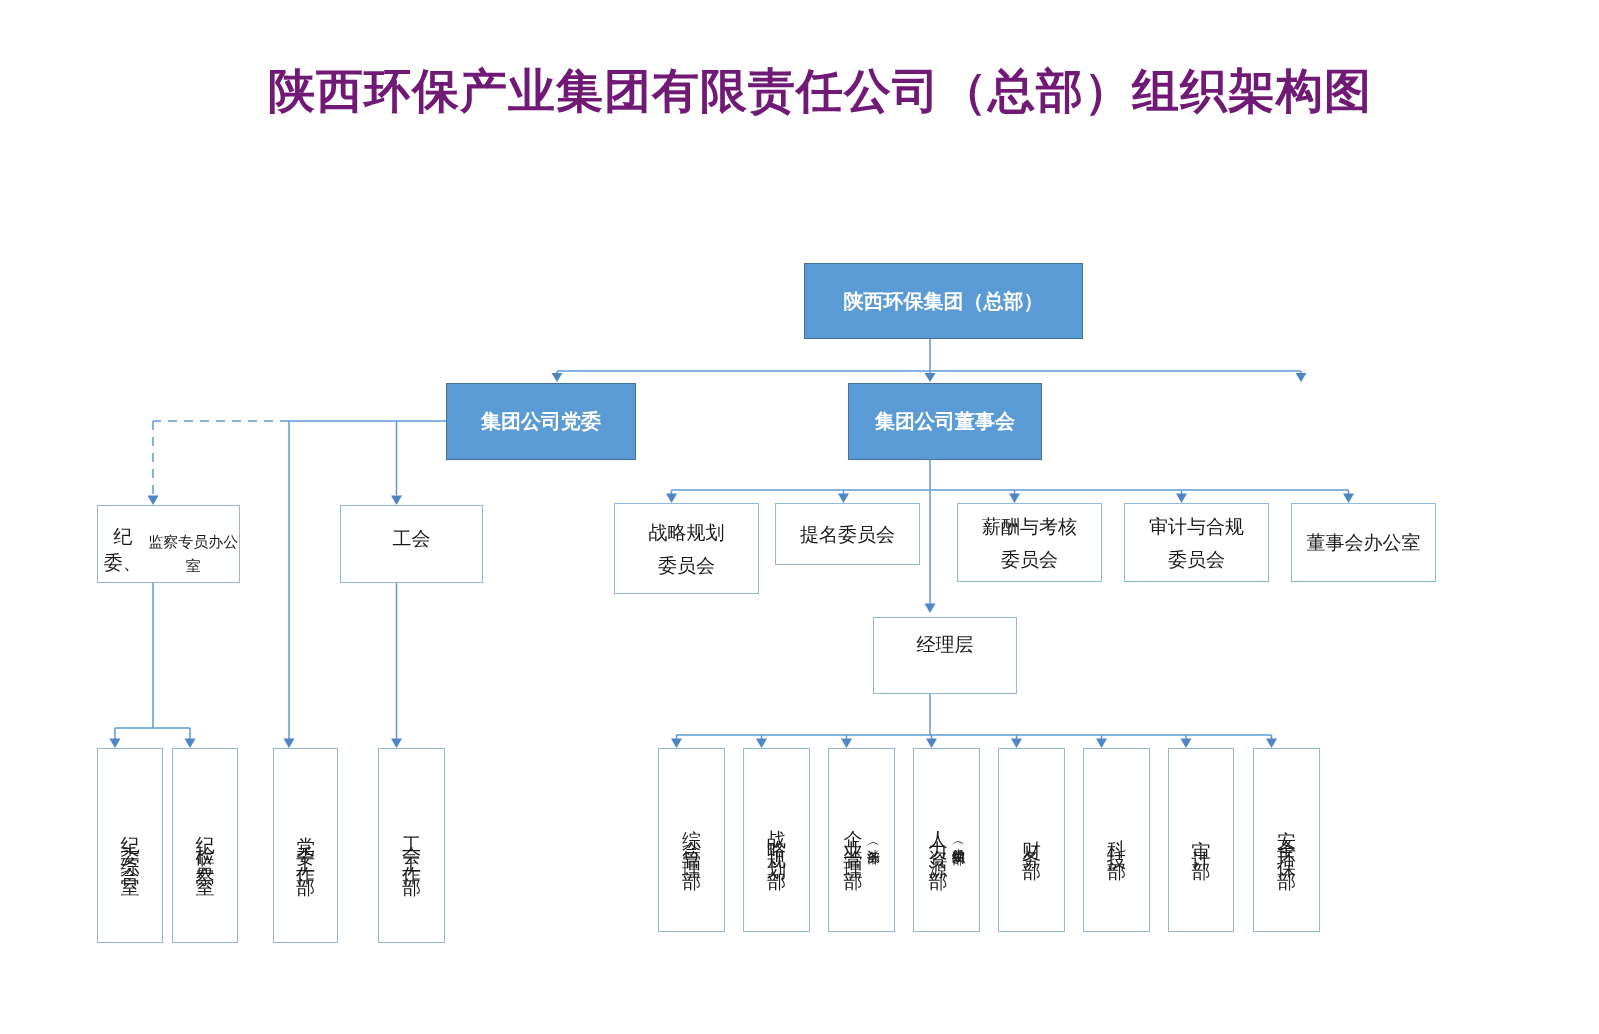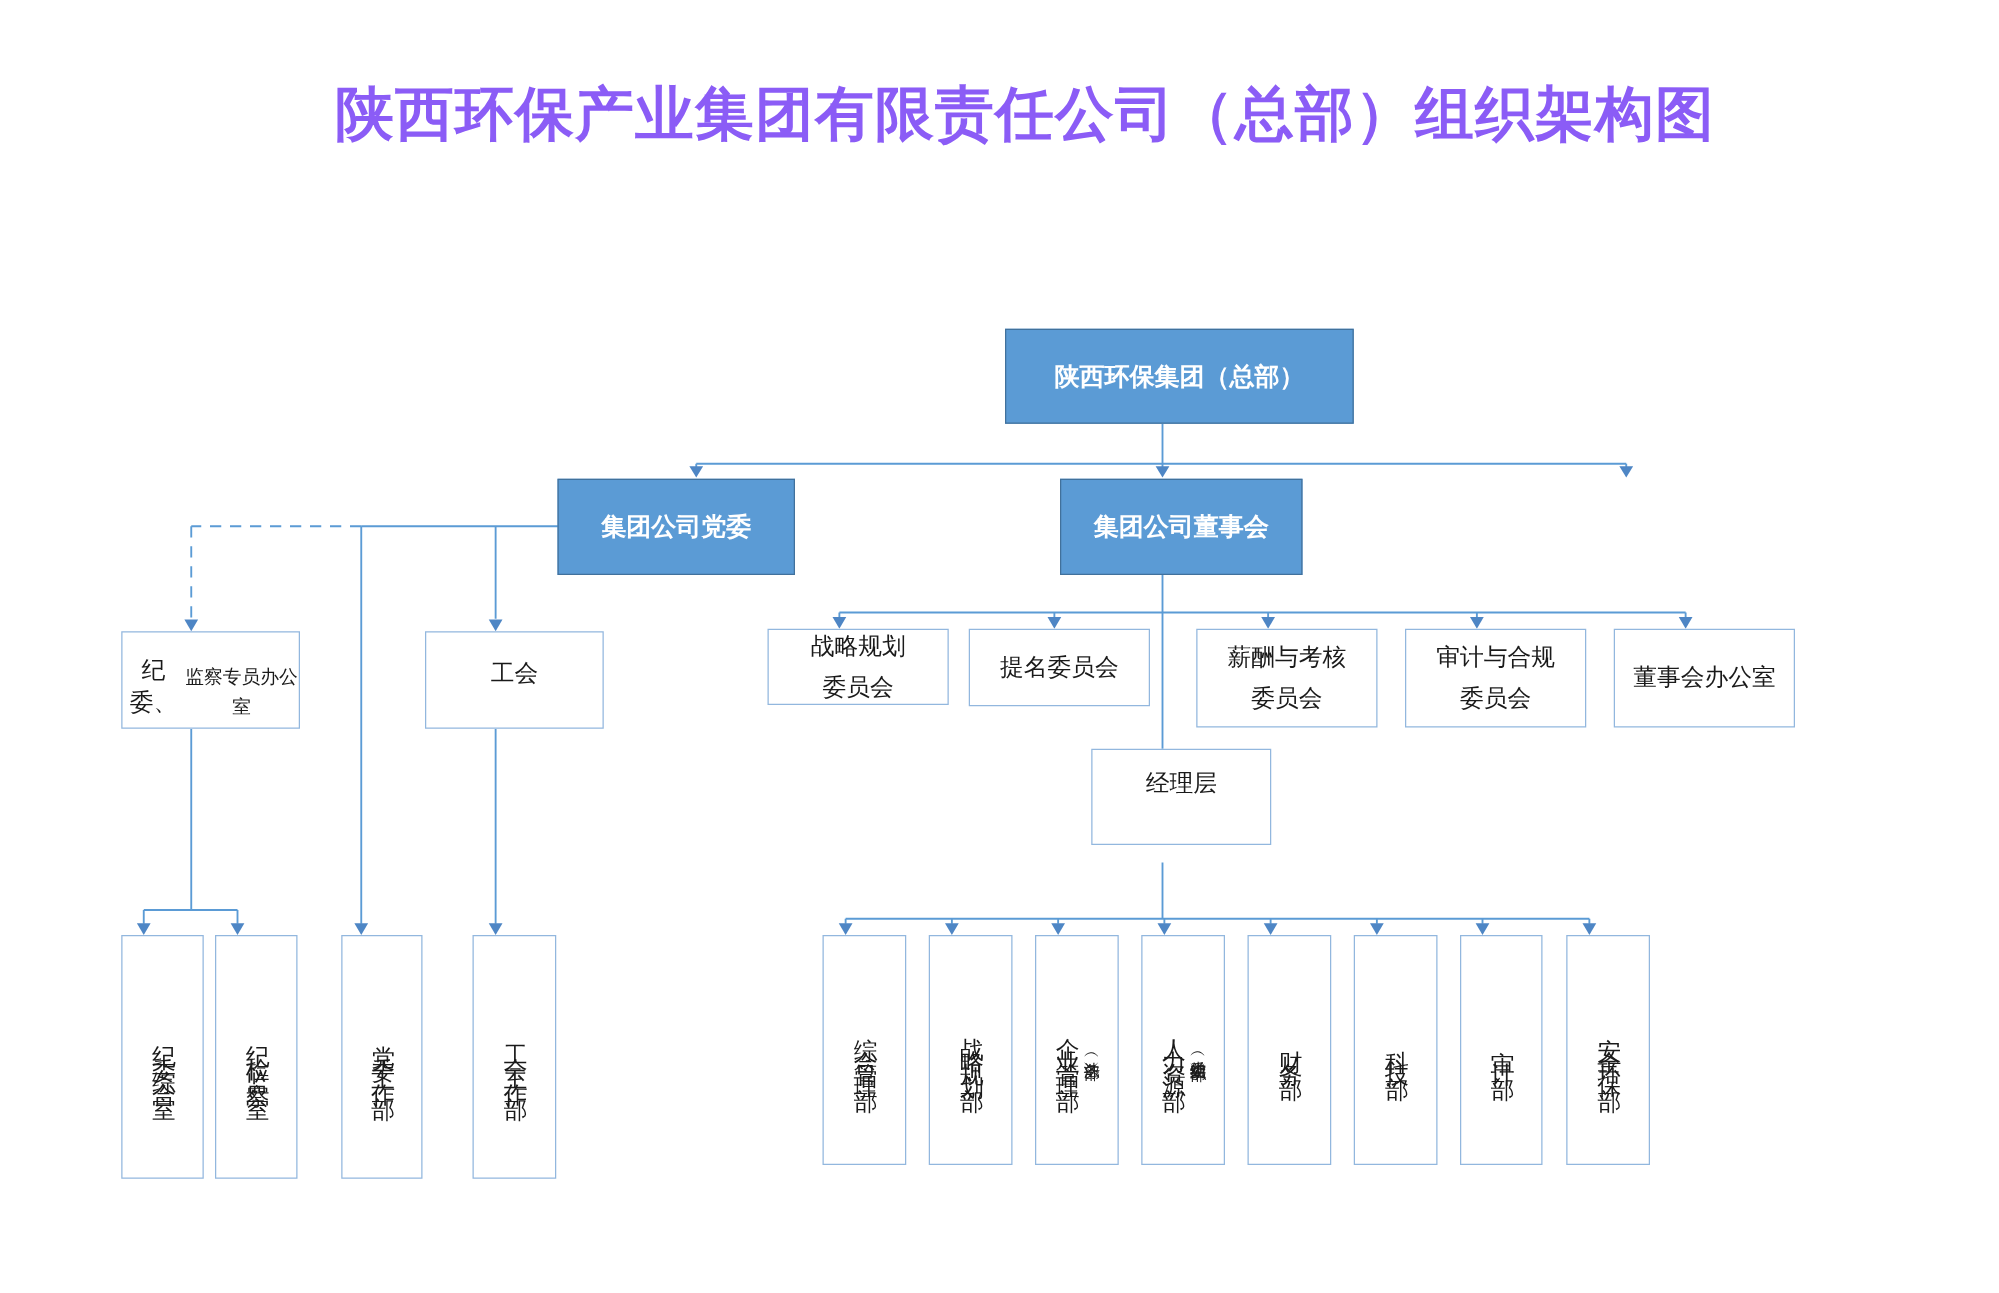--- a/index.html
+++ b/index.html
@@ -2,21 +2,21 @@
 <html><head>
 <meta charset="utf-8">
 <style>
   html,body{margin:0;padding:0;background:#ffffff;}
   body{width:1599px;height:1034px;position:relative;overflow:hidden;
        font-family:"Liberation Sans", sans-serif;}
   .canvas{position:absolute;left:0;top:0;width:1599px;height:1034px;}
 
   .title{position:absolute;left:180px;top:60px;width:1280px;text-align:center;
          font-family:"Liberation Serif", serif;font-weight:900;font-size:47px;
-         color:#8b5cf6;letter-spacing:1px;white-space:nowrap;}
+         color:#701a75;letter-spacing:1px;white-space:nowrap;}
 
   svg.wires{position:absolute;left:0;top:0;}
   .wire{stroke:#5b9bd5;stroke-width:1.5;fill:none;}
   .wire.dashed{stroke-dasharray:9 7;}
   .arrow{fill:#4e86c5;stroke:none;}
 
   .box{position:absolute;box-sizing:border-box;display:flex;
        align-items:center;justify-content:center;text-align:center;margin-left:15px;}
   .blue{background:#5b9bd5;border:1px solid #41719c;color:#ffffff;
         font-weight:bold;font-size:20px;}
@@ -113,42 +113,42 @@
     <span>陕西环保集团（总部）</span>
   </div>
 
   <div class="box blue" style="left:431px;top:383px;width:190px;height:77px;">
     <span>集团公司党委</span>
   </div>
   <div class="box blue" style="left:833px;top:383px;width:194px;height:77px;">
     <span>集团公司董事会</span>
   </div>
 
-  <div class="box white lines" style="left:599px;top:503px;width:145px;height:61px;">
+  <div class="box white lines" style="left:599px;top:503px;width:145px;height:91px;">
     <div>战略规划</div>
     <div>委员会</div>
   </div>
   <div class="box white lines" style="left:760px;top:503px;width:145px;height:62px;">
     <div>提名委员会</div>
     <div></div>
   </div>
   <div class="box white lines" style="left:942px;top:503px;width:145px;height:79px;">
     <div>薪酬与考核</div>
     <div>委员会</div>
   </div>
   <div class="box white lines" style="left:1109px;top:503px;width:145px;height:79px;">
     <div>审计与合规</div>
     <div>委员会</div>
   </div>
   <div class="box white lines" style="left:1276px;top:503px;width:145px;height:79px;">
     <div>董事会办公室</div>
     <div></div>
   </div>
 
-  <div class="box white mgr" style="left:858px;top:599px;width:144px;height:77px;">
+  <div class="box white mgr" style="left:858px;top:617px;width:144px;height:77px;">
     <span>经理层</span>
   </div>
 
   <div class="box white disc" style="left:82px;top:505px;width:143px;height:78px;">
     <div class="l1">纪委、</div>
     <div class="l2">监察专员办公室</div>
   </div>
   <div class="box white" style="left:325px;top:505px;width:143px;height:78px;padding-bottom:10px;">
     <span>工会</span>
   </div>

